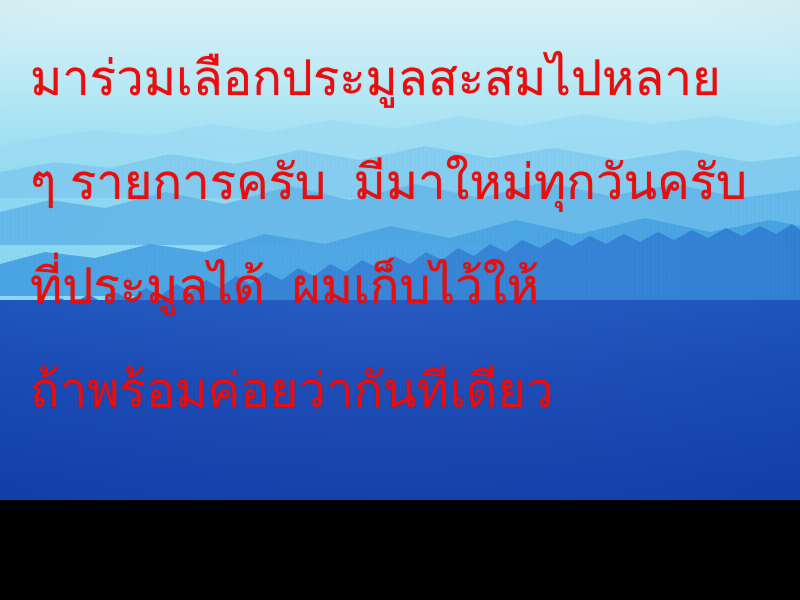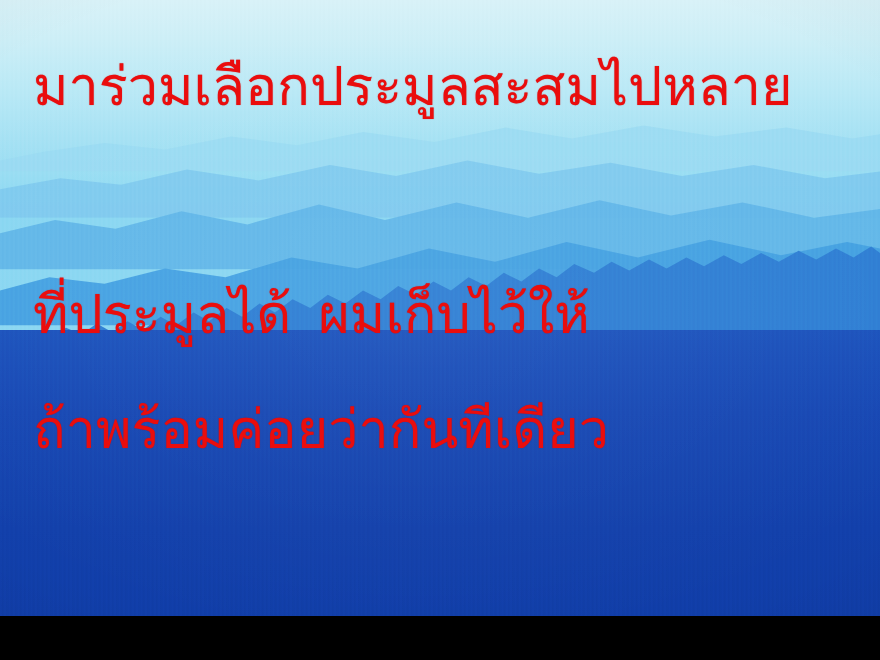--- a/index.html
+++ b/index.html
@@ -4,23 +4,23 @@
 <title>Thai Auction Banner</title>
 <style>
   html, body {
     margin: 0;
     padding: 0;
     background: #000;
   }
   #banner {
     position: relative;
     width: 800px;
-    height: 560px;
+    height: 500px;
     overflow: hidden;
-    font-family: Liberation Serif, serif;
+    font-family: Liberation Sans, sans-serif;
     -webkit-font-smoothing: antialiased;
   }
 
   
   .bg-layer {
     position: absolute;
     left: 0;
     top: 0;
     width: 800px;
     height: 600px;
@@ -126,17 +126,18 @@
              L736,86 L768,84 L800,90 L800,140 L0,140 Z" fill="#1c53bd"></path>
   </svg>
 
   <div class="bg-layer" id="deep-water"></div>
 
   <div class="bg-layer" id="grain"></div>
   <div class="bg-layer" id="vignette"></div>
 
   <div id="text-block">
     <div class="text-line ln1">มาร่วมเลือกประมูลสะสมไปหลาย</div>
+    <div class="text-line ln2">ๆ รายการครับ  มีมาใหม่ทุกวันครับ</div>
     <div class="text-line ln4">ถ้าพร้อมค่อยว่ากันทีเดียว</div>
     <div class="text-line ln3">ที่ประมูลได้  ผมเก็บไว้ให้</div>
   </div>
 
 </div>
 
 </body></html>

